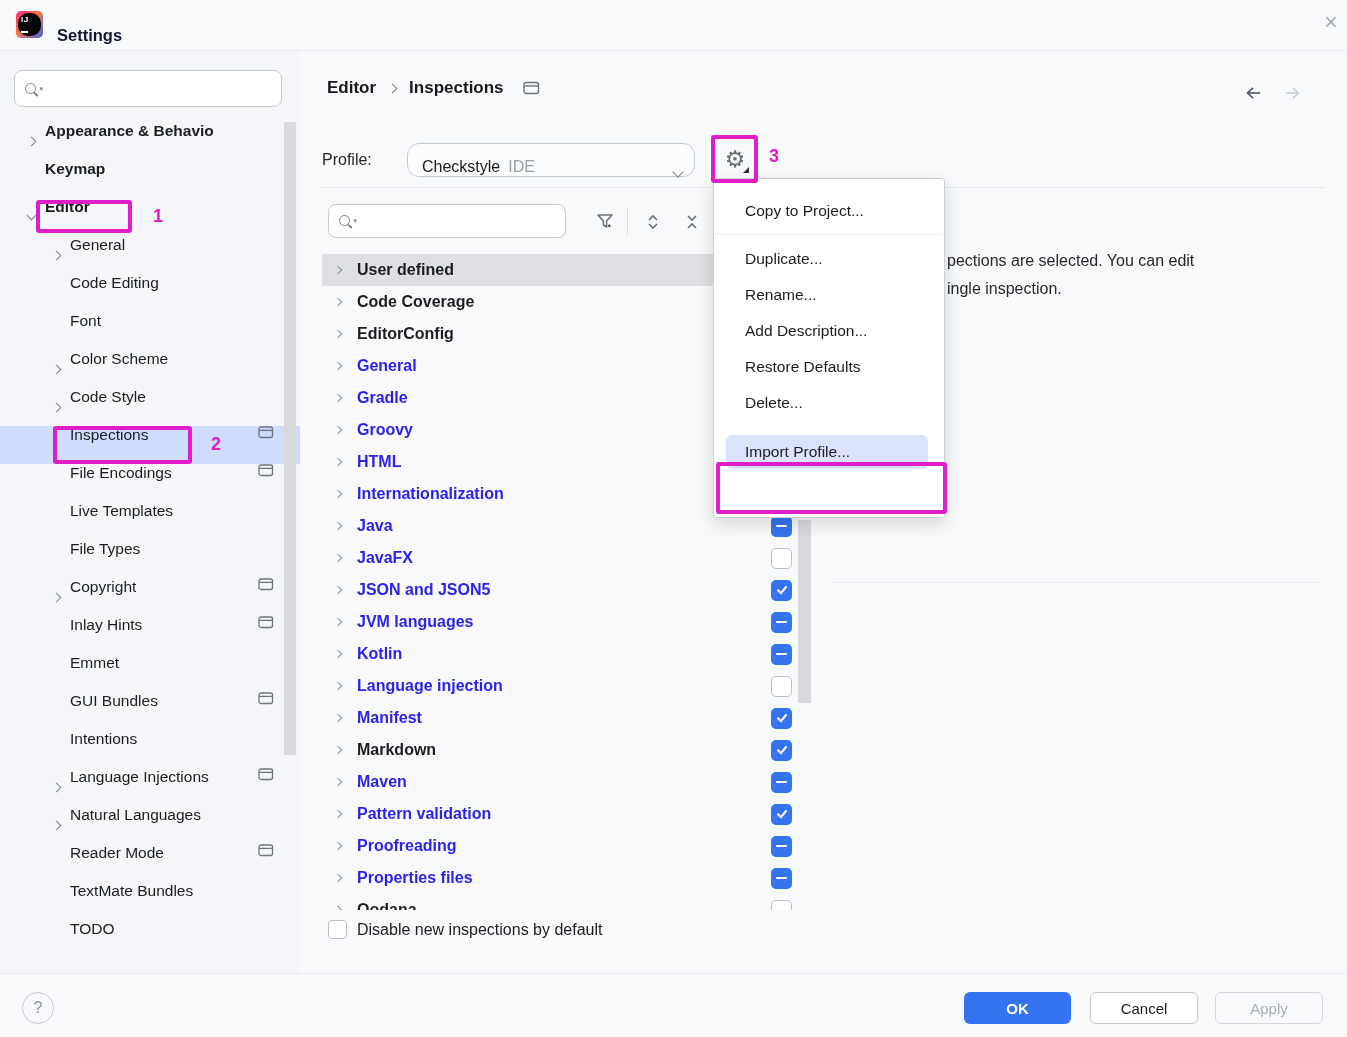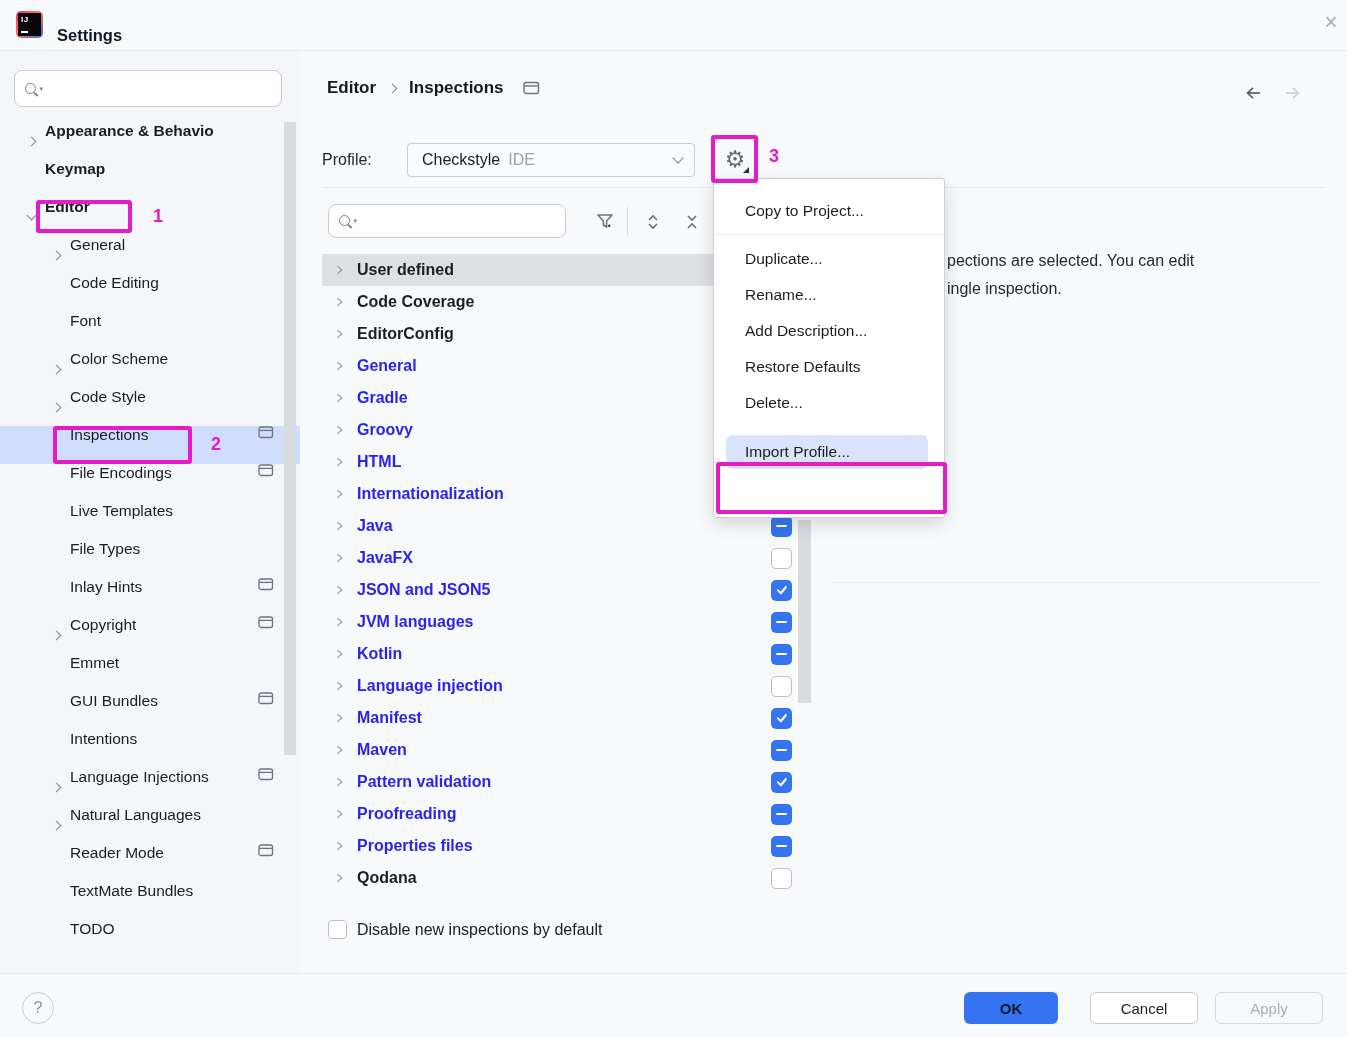--- a/index.html
+++ b/index.html
@@ -10,21 +10,21 @@
   }
   *{margin:0;padding:0;box-sizing:border-box}
   body{background:#fff;font-family:"Liberation Sans","DejaVu Sans",sans-serif}
   .window{position:relative;width:1347px;height:1037px;background:var(--bg);overflow:hidden;color:var(--text)}
   .abs{position:absolute}
 
   
   .titlebar-line{left:0;top:50px;width:1347px;height:1px;background:var(--border)}
   .logo{left:16px;top:11px;width:27px;height:27px;border-radius:5px;padding:2px;
         background:linear-gradient(135deg,#fe2d84 0%,#fd7444 45%,#3a66f0 100%)}
-  .logo-inner{width:100%;height:100%;background:#070709;border-radius:1px;position:relative}
+  .logo-inner{width:100%;height:100%;background:#070709;border-radius:10px;position:relative}
   .logo-ij{position:absolute;left:3px;top:2px;color:#fff;font-size:8px;font-weight:700;letter-spacing:.5px}
   .logo-bar{position:absolute;left:3px;bottom:3px;width:7px;height:2px;background:#fff}
   .win-title{left:57px;top:26px;font-size:16.5px;font-weight:700;color:#0f172a}
   .close-btn{left:1318px;top:7px;width:26px;height:30px;font-size:23px;color:#a9adb7;
              display:flex;align-items:center;justify-content:center;cursor:default}
 
   
   .sidebar-bg{left:0;top:51px;width:300px;height:922px;background:var(--sidebar-bg)}
   .search-wrap{border:1px solid var(--input-border);border-radius:8px;background:#fff;display:flex;align-items:center}
   .sb-search{left:14px;top:70px;width:268px;height:37px}
@@ -48,22 +48,22 @@
   .pp-icon{margin-left:auto;margin-right:26px;flex:0 0 auto;display:flex}
   .sb-scroll{left:284px;top:122px;width:12px;height:633px;background:var(--scroll)}
 
   
   .breadcrumb{left:327px;top:78px;display:flex;align-items:center;gap:13px;font-size:17px;font-weight:700;color:#16181d}
   .bc-chev{width:7px;height:7px;border-right:1.8px solid #7f838e;border-bottom:1.8px solid #7f838e;transform:rotate(-45deg)}
   .nav-back{left:1243px;top:84px}
   .nav-fwd{left:1283px;top:84px}
 
   .profile-label{left:322px;top:151px;font-size:16px;color:#23252b}
-  .profile-select{left:407px;top:143px;width:288px;height:34px;border:1px solid var(--input-border);border-radius:4px;
-                  background:#fbfcfd;display:flex;align-items:center;padding:0 12px 0 14px;font-size:16px}
+  .profile-select{left:407px;top:143px;width:288px;height:34px;border:1px solid var(--input-border);border-radius:12px;
+                  background:#fbfcfd;display:flex;align-items:flex-end;padding:0 12px 0 14px;font-size:16px}
   .profile-suffix{color:#9ca0ab;margin-left:8px}
   .select-chev{margin-left:auto;width:8px;height:8px;border-right:1.7px solid #7f838e;border-bottom:1.7px solid #7f838e;transform:rotate(45deg);margin-top:-4px}
   .gear-btn{left:712px;top:136px;width:46px;height:46px;display:flex;align-items:center;justify-content:center;position:absolute}
   .gear-glyph{font-size:23px;color:#676b76;line-height:1}
   .gear-tri{position:absolute;right:9px;bottom:9px;width:0;height:0;border-bottom:6px solid #2f3136;border-left:6px solid transparent}
   .divider2{left:322px;top:187px;width:1003px;height:1px;background:var(--border)}
 
   
   .main-search{left:328px;top:204px;width:238px;height:34px}
   .tool-icon{width:22px;height:22px;display:flex;align-items:center;justify-content:center;position:absolute}
@@ -91,21 +91,21 @@
   
   .disable-row{left:328px;top:920px;display:flex;align-items:center;gap:10px}
   .small-cb{width:19px;height:19px;border:1.5px solid #b9bdc6;border-radius:4px;background:#fff;flex:0 0 auto}
   .disable-label{font-size:16px;color:#1b1d22}
 
   
   .footer-line{left:0;top:973px;width:1347px;height:1px;background:var(--border)}
   .help-btn{left:22px;top:992px;width:32px;height:32px;border:1px solid #c9ccd4;border-radius:50%;
             display:flex;align-items:center;justify-content:center;font-size:16px;color:#8c909b;background:transparent}
   .btn{position:absolute;top:992px;height:32px;border-radius:6px;display:flex;align-items:center;justify-content:center;font-size:15px}
-  .btn-ok{left:964px;width:94px;background:var(--accent);color:#0f172a;font-weight:600}
+  .btn-ok{left:964px;width:107px;background:var(--accent);color:#ffffff;font-weight:600}
   .btn-cancel{left:1090px;width:108px;background:#fff;border:1px solid #c6cad1;color:#1b1d22}
   .btn-apply{left:1215px;width:108px;background:transparent;border:1px solid #d5d7dc;color:var(--disabled-text)}
 
   
   .menu{left:713px;top:178px;width:232px;height:340px;background:#fff;border:1px solid #ccd0d6;border-radius:3px;
         box-shadow:0 6px 18px rgba(0,0,0,.14);padding-top:14px;z-index:5}
   .mi{height:36px;display:flex;align-items:center;padding-left:31px;font-size:15.5px;color:#1b1d22}
   .msep{height:1px;background:#e8eaed;margin:5px 1px 6px 1px}
   .mi.hl{height:34px;margin:14px 16px 0 12px;border-radius:6px;background:var(--menu-hl);padding-left:19px}
 
@@ -209,34 +209,34 @@
       </div>
       <div class="sb-row lvl1">
         <span class="chev-slot"></span>
         <span class="sb-label">Live Templates</span>
       </div>
       <div class="sb-row lvl1">
         <span class="chev-slot"></span>
         <span class="sb-label">File Types</span>
       </div>
       <div class="sb-row lvl1">
+        <span class="chev-slot">
+          <span class="chev right"></span>
+        </span>
+        <span class="sb-label">Copyright</span>
+        <span class="pp-icon">
+          <svg width="16" height="13" viewBox="0 0 16 13">
+            <rect x="1" y="1" width="13.5" height="10.5" rx="2" fill="none" stroke="#6f737e" stroke-width="1.3"></rect>
+            <line x1="1" y1="4.4" x2="14.5" y2="4.4" stroke="#6f737e" stroke-width="1.3"></line>
+          </svg>
+        </span>
+      </div>
+      <div class="sb-row lvl1">
         <span class="chev-slot"></span>
         <span class="sb-label">Inlay Hints</span>
-        <span class="pp-icon">
-          <svg width="16" height="13" viewBox="0 0 16 13">
-            <rect x="1" y="1" width="13.5" height="10.5" rx="2" fill="none" stroke="#6f737e" stroke-width="1.3"></rect>
-            <line x1="1" y1="4.4" x2="14.5" y2="4.4" stroke="#6f737e" stroke-width="1.3"></line>
-          </svg>
-        </span>
-      </div>
-      <div class="sb-row lvl1">
-        <span class="chev-slot">
-          <span class="chev right"></span>
-        </span>
-        <span class="sb-label">Copyright</span>
         <span class="pp-icon">
           <svg width="16" height="13" viewBox="0 0 16 13">
             <rect x="1" y="1" width="13.5" height="10.5" rx="2" fill="none" stroke="#6f737e" stroke-width="1.3"></rect>
             <line x1="1" y1="4.4" x2="14.5" y2="4.4" stroke="#6f737e" stroke-width="1.3"></line>
           </svg>
         </span>
       </div>
       <div class="sb-row lvl1">
         <span class="chev-slot"></span>
         <span class="sb-label">Emmet</span>
@@ -465,20 +465,31 @@
         <div class="cb checked">
           <svg width="14" height="14" viewBox="0 0 14 14">
             <polyline points="3,7.3 6,10.2 11,4" fill="none" stroke="#fff" stroke-width="2.1" stroke-linecap="round" stroke-linejoin="round"></polyline>
           </svg>
         </div>
       </div>
       <div class="li-row">
         <span class="li-chev-slot">
           <span class="li-chev"></span>
         </span>
+        <span class="li-label dark">Markdown</span>
+        <div class="cb checked">
+          <svg width="14" height="14" viewBox="0 0 14 14">
+            <polyline points="3,7.3 6,10.2 11,4" fill="none" stroke="#fff" stroke-width="2.1" stroke-linecap="round" stroke-linejoin="round"></polyline>
+          </svg>
+        </div>
+      </div>
+      <div class="li-row">
+        <span class="li-chev-slot">
+          <span class="li-chev"></span>
+        </span>
         <span class="li-label blue">Maven</span>
         <div class="cb indeterminate">
           <div class="dash"></div>
         </div>
       </div>
       <div class="li-row">
         <span class="li-chev-slot">
           <span class="li-chev"></span>
         </span>
         <span class="li-label blue">Pattern validation</span>

